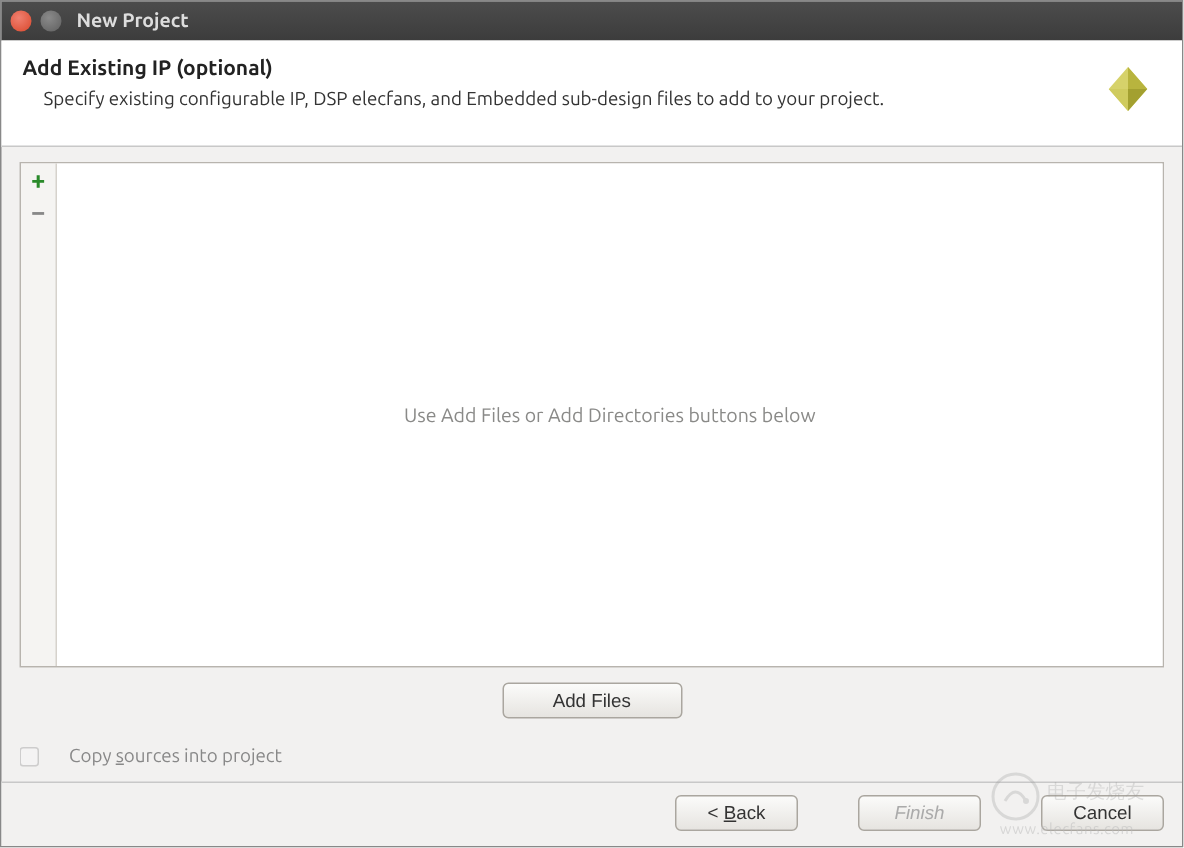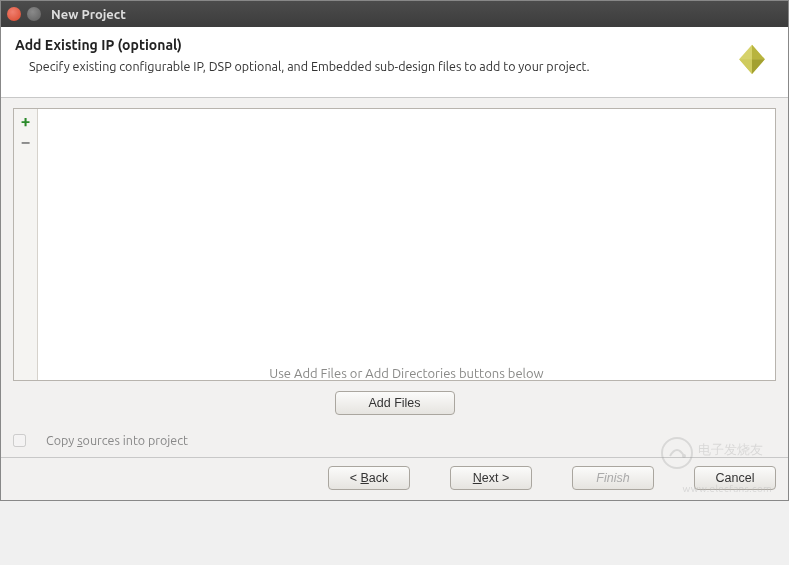--- a/index.html
+++ b/index.html
@@ -10,21 +10,21 @@
     body {
       font-family: "Ubuntu", "Segoe UI", Arial, sans-serif;
       font-size: 13px;
       background: #f0f0f0;
       width: 789px;
       height: 565px;
       overflow: hidden;
     }
     .window {
       width: 789px;
-      height: 501px;
+      height: 565px;
       background: #f2f1f0;
       border: 1px solid #888;
       display: flex;
       flex-direction: column;
     }
     .titlebar {
       height: 26px;
       background: linear-gradient(to bottom, #4c4c4c, #3c3c3c);
       display: flex;
       align-items: center;
@@ -105,21 +105,21 @@
       color: #888;
       font-weight: bold;
       font-size: 17px;
       line-height: 1;
       cursor: pointer;
     }
     .list-area {
       flex: 1;
       background: #fff;
       display: flex;
-      align-items: flex-end;
+      align-items: center;
       justify-content: center;
     }
     .placeholder {
       color: #8a8a88;
       font-size: 13px;
     }
     .add-buttons {
       display: flex;
       justify-content: center;
       gap: 0;
@@ -173,28 +173,28 @@
     }
     .nav-btn.disabled {
       color: #aaa;
       cursor: default;
       font-style: italic;
     }
     .u { text-decoration: underline; }
     .watermark {
       position: absolute;
       right: 18px;
-      bottom: 30px;
+      bottom: 16px;
       opacity: 0.28;
       pointer-events: none;
     }
     .watermark svg { display: block; }
     .wm-text {
       position: absolute;
-      right: 16px;
+      right: 32px;
       bottom: 6px;
       font-size: 10px;
       color: #bbb;
       opacity: 0.5;
       pointer-events: none;
       letter-spacing: 0.3px;
     }
   </style>
 </head>
 <body>
@@ -203,21 +203,21 @@
 
   <div class="titlebar">
     <span class="tb-btn tb-close"></span>
     <span class="tb-btn tb-min"></span>
     <span class="titlebar-title">New Project</span>
   </div>
 
   <div class="header">
     <div class="header-text">
       <div class="header-title">Add Existing IP (optional)</div>
-      <div class="header-desc">Specify existing configurable IP, DSP optional, and Embedded sub-design files to add to your project.</div>
+      <div class="header-desc">Specify existing configurable IP, DSP elecfans, and Embedded sub-design files to add to your project.</div>
     </div>
     <div class="header-logo">
       <svg viewBox="0 0 48 48" width="44" height="44">
         <polygon points="24,4 38,20 24,36 10,20" fill="#d6d26a"></polygon>
         <polygon points="24,4 38,20 24,20" fill="#b8b43e"></polygon>
         <polygon points="24,20 38,20 24,36" fill="#a3a030"></polygon>
         <polygon points="10,20 24,20 24,36" fill="#cfcb5e"></polygon>
       </svg>
     </div>
   </div>
@@ -240,21 +240,20 @@
 
   <div class="options">
     <label class="chk">
       <input type="checkbox" disabled="" style="">
       <span>Copy <span class="u">s</span>ources into project</span>
     </label>
   </div>
 
   <div class="footer">
     <button class="nav-btn">&lt; <span class="u">B</span>ack</button>
-    <button class="nav-btn"><span class="u">N</span>ext &gt;</button>
     <button class="nav-btn disabled"><span class="u" style="text-decoration:none;">Fi</span>nish</button>
     <button class="nav-btn">Cancel</button>
 
     <div class="watermark">
       <svg width="110" height="34" viewBox="0 0 110 34">
         <circle cx="17" cy="17" r="15" fill="none" stroke="#999" stroke-width="2"></circle>
         <path d="M10 20 Q17 8 24 20" fill="none" stroke="#999" stroke-width="2"></path>
         <circle cx="24" cy="20" r="2" fill="#999"></circle>
         <text x="38" y="18" font-size="13" fill="#999">电子发烧友</text>
       </svg>

